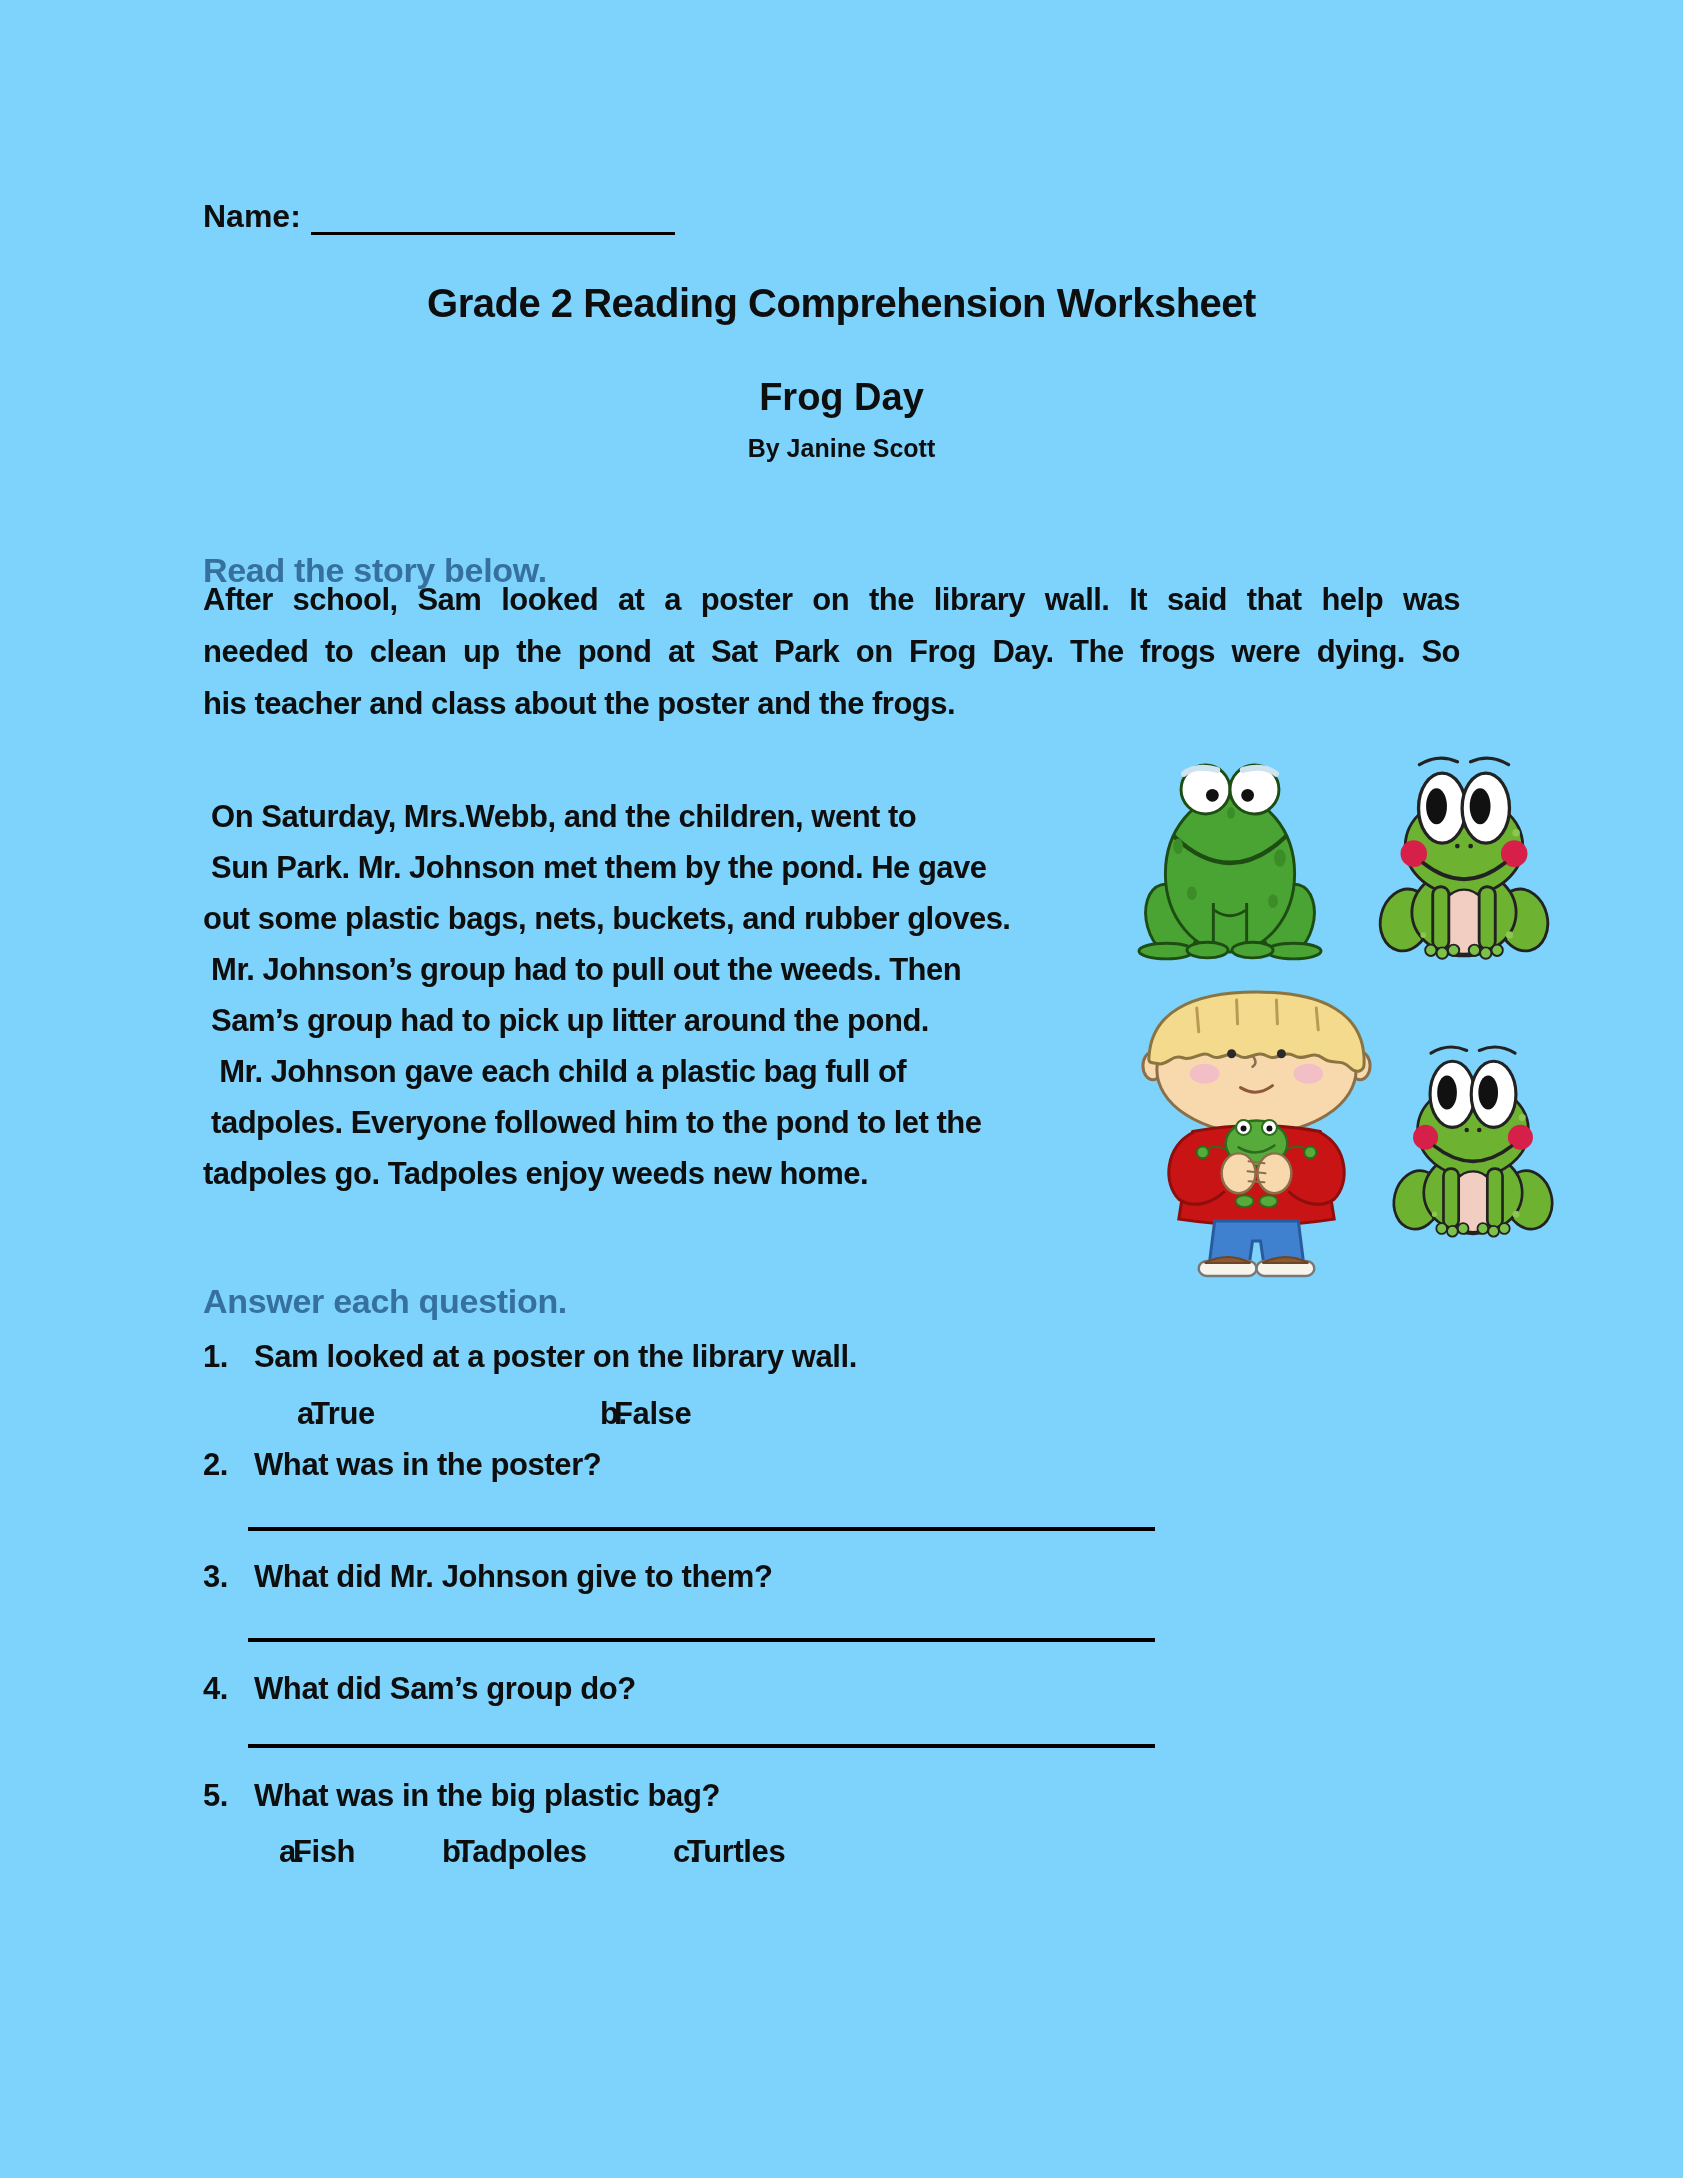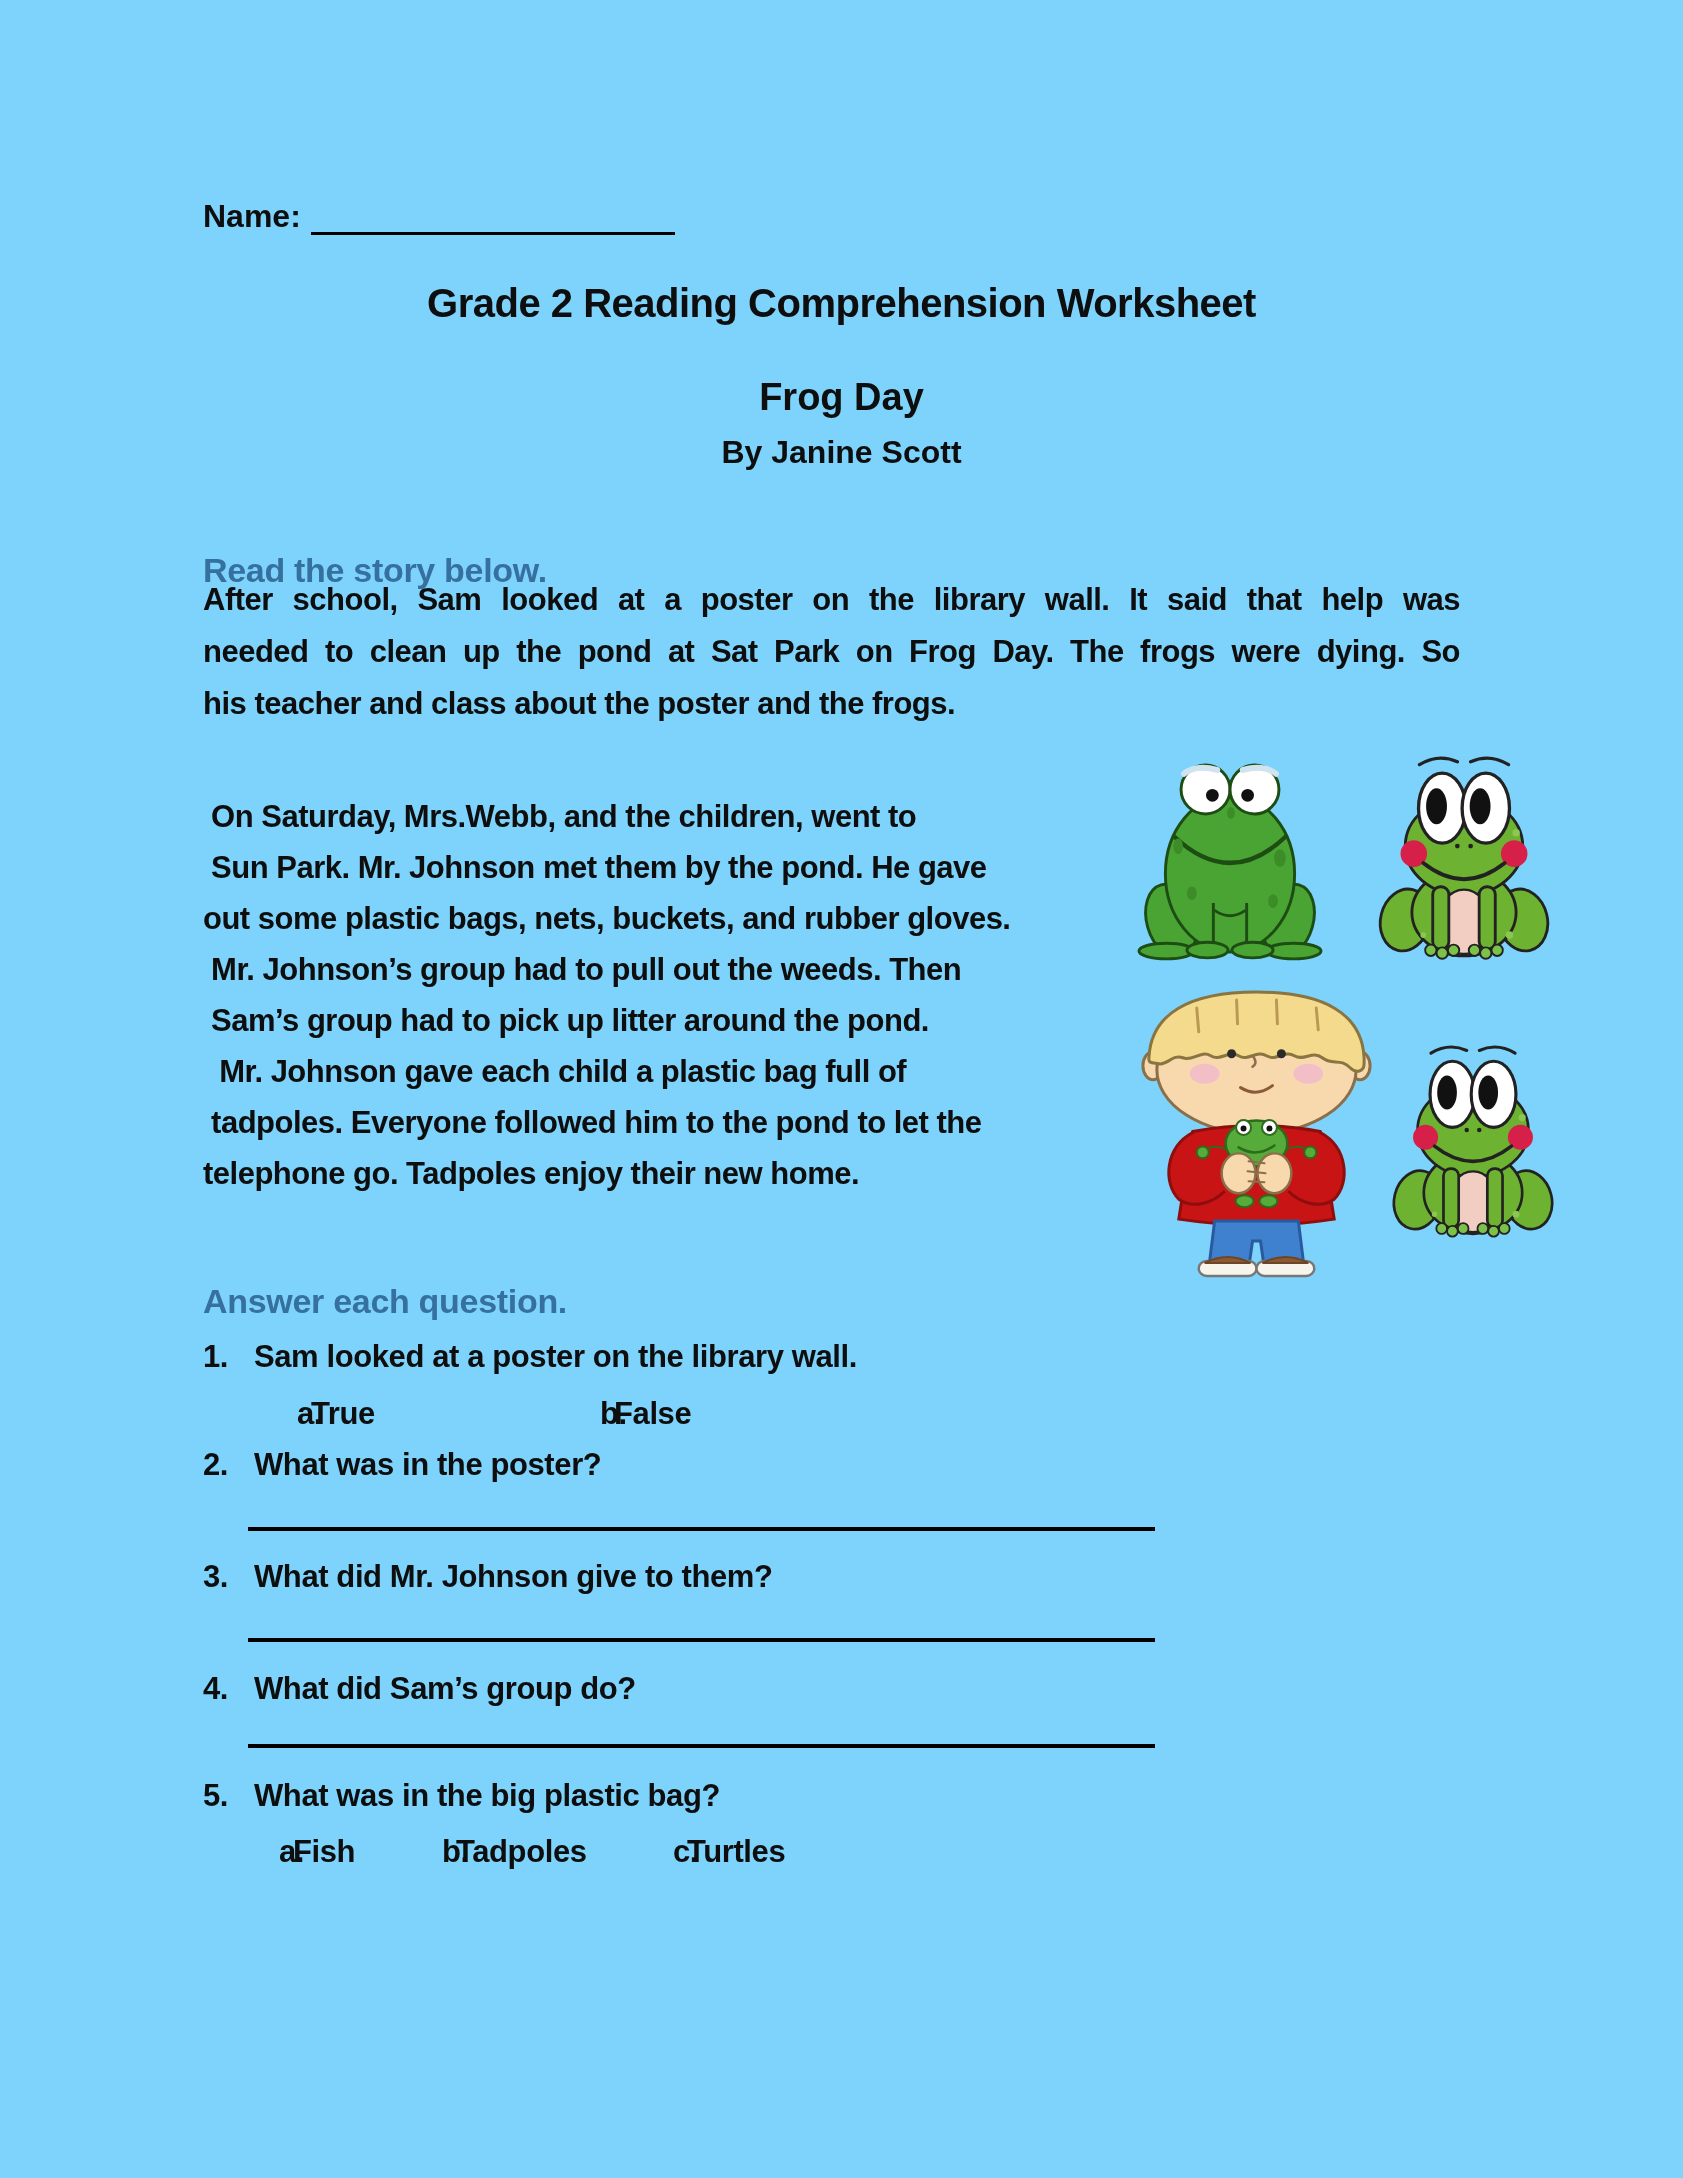--- a/index.html
+++ b/index.html
@@ -14,21 +14,21 @@
   }
   
   .name-row{position:absolute;top:196px;left:203px;width:1297px;font-size:32px;}
   .field{display:inline-flex;align-items:flex-end;}
   .blank{display:inline-block;border-bottom:3px solid #000;height:36px;margin-left:10px;}
   .name-blank{width:364px;}
   .date-blank{width:358px;}
   .date-field{position:absolute;left:837px;top:0;}
   .title{position:absolute;top:281px;left:0;width:100%;text-align:center;font-size:40px;letter-spacing:-0.5px;}
   .story-title{position:absolute;top:376px;left:0;width:100%;text-align:center;font-size:38px;}
-  .byline{position:absolute;top:434px;left:0;width:100%;text-align:center;font-size:32px;}
+  .byline{position:absolute;top:434px;left:0;width:100%;text-align:center;font-size:25px;}
   
   .blue-heading{color:#36709e;font-size:34px;letter-spacing:-0.3px;}
   .read-heading{position:absolute;top:516px;left:203px;margin-top:35px;}
   .p1{position:absolute;top:574px;left:203px;width:1257px;font-size:31px;letter-spacing:-0.5px;line-height:52px;}
   .p1 .just{text-align:justify;text-align-last:justify;}
   .p2{position:absolute;top:791px;left:203px;width:950px;font-size:31px;letter-spacing:-0.5px;line-height:51px;}
   .p2 div{white-space:pre;}
   
   .illus{position:absolute;}
   .frogA{left:1137px;top:754px;width:186px;height:210px;}
@@ -70,21 +70,21 @@
   </div>
 
   <div class="p2">
     <div> On Saturday, Mrs.Webb, and the children, went to</div>
     <div> Sun Park. Mr. Johnson met them by the pond. He gave</div>
     <div>out some plastic bags, nets, buckets, and rubber gloves.</div>
     <div> Mr. Johnson’s group had to pull out the weeds. Then</div>
     <div> Sam’s group had to pick up litter around the pond.</div>
     <div>  Mr. Johnson gave each child a plastic bag full of</div>
     <div> tadpoles. Everyone followed him to the pond to let the</div>
-    <div>telephone go. Tadpoles enjoy their new home.</div>
+    <div>tadpoles go. Tadpoles enjoy weeds new home.</div>
   </div>
 
   <svg class="illus frogA" viewBox="0 0 190 210">
     <ellipse cx="35" cy="168" rx="25" ry="38" fill="#4aa433" stroke="#1e4d14" stroke-width="3" transform="rotate(-16 35 168)"></ellipse>
     <ellipse cx="155" cy="168" rx="25" ry="38" fill="#4aa433" stroke="#1e4d14" stroke-width="3" transform="rotate(16 155 168)"></ellipse>
     <ellipse cx="30" cy="199" rx="28" ry="8" fill="#4aa433" stroke="#1e4d14" stroke-width="3"></ellipse>
     <ellipse cx="160" cy="199" rx="28" ry="8" fill="#4aa433" stroke="#1e4d14" stroke-width="3"></ellipse>
     <ellipse cx="95" cy="120" rx="66" ry="80" fill="#4aa433" stroke="#1e4d14" stroke-width="3"></ellipse>
     <path d="M78 150 L78 194 M112 150 L112 194" stroke="#1e4d14" stroke-width="3" fill="none"></path>
     <ellipse cx="72" cy="198" rx="21" ry="8" fill="#4aa433" stroke="#1e4d14" stroke-width="3"></ellipse>

